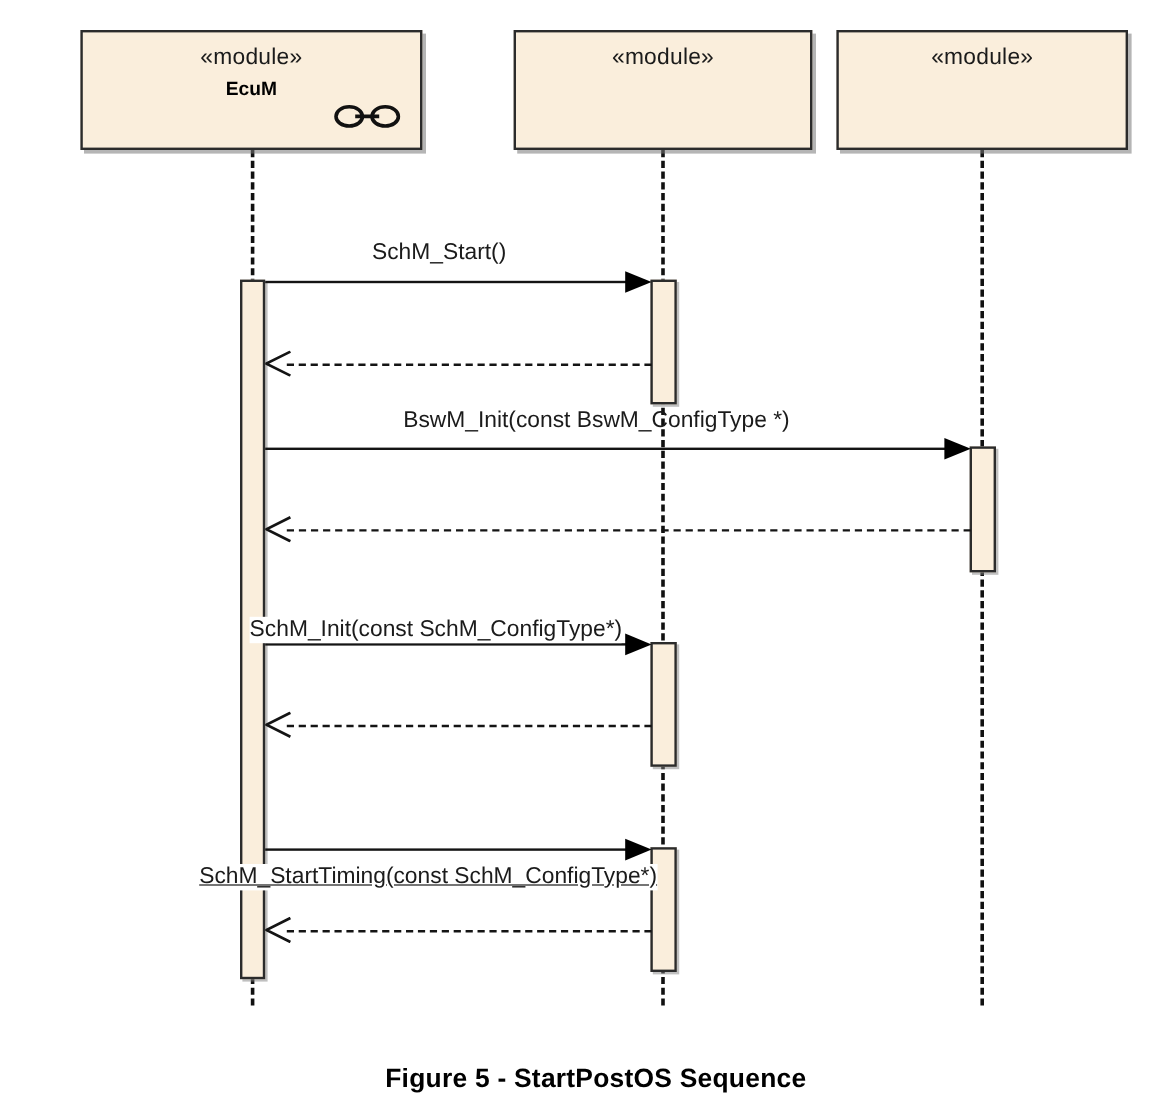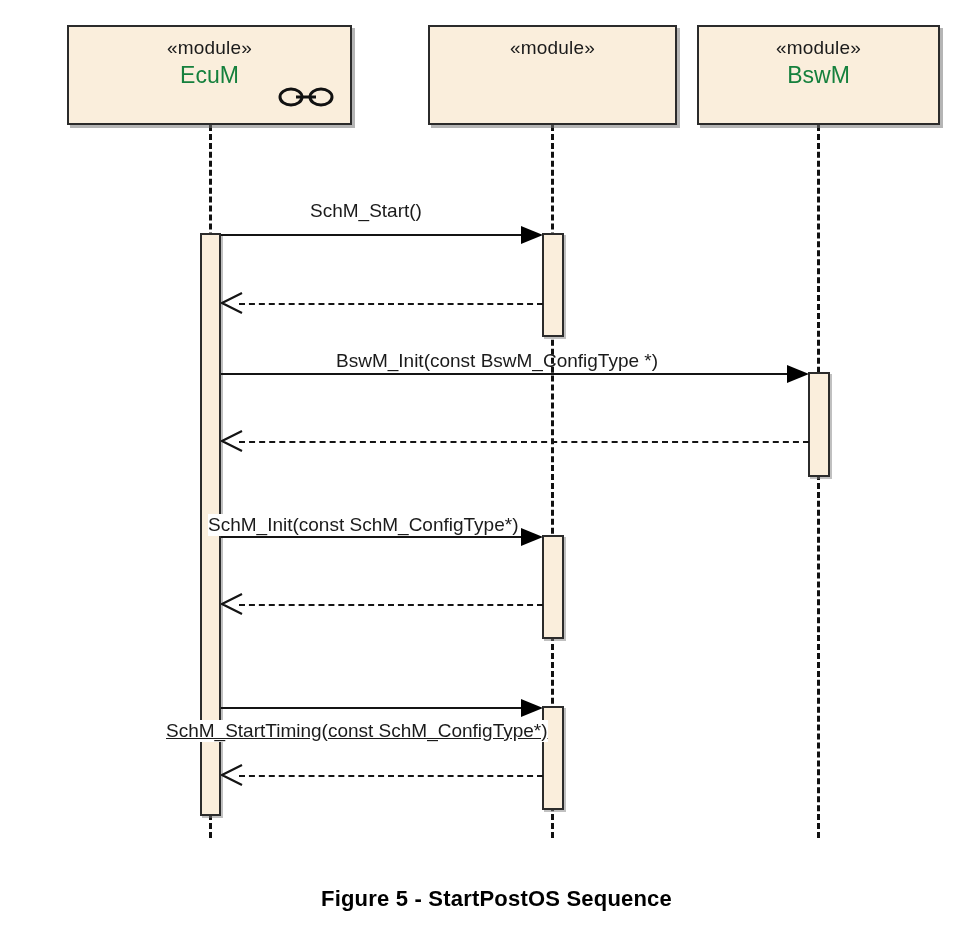--- a/index.html
+++ b/index.html
@@ -32,23 +32,24 @@
   }
   .lifeline-head .stereotype {
     display: block;
     font-size: 19px;
     line-height: 26px;
     color: #1b1b1b;
     letter-spacing: 0.2px;
   }
   .lifeline-head .modname {
     display: block;
-    font-size: 23px;
+    font-size: 16px;
     line-height: 28px;
-    color: #15803d;
+    color: #000000;
+    font-weight: bold;
   }
 
   
   .component-icon {
     position: absolute;
     right: 16px;
     bottom: 14px;
     width: 56px;
     height: 24px;
     pointer-events: none;
@@ -132,21 +133,20 @@
           <ellipse cx="43" cy="12" rx="11" ry="8" fill="none" stroke="#111" stroke-width="3"></ellipse>
         </svg>
       </div>
       <div class="lifeline" style="left: 551px; top: 125px; height: 713px;"></div>
       <div class="lifeline-head" style="left: 428px; top: 25px; width: 249px; height: 100px;">
         <span class="stereotype">«module»</span>
       </div>
       <div class="lifeline" style="left: 817px; top: 125px; height: 713px;"></div>
       <div class="lifeline-head" style="left: 697px; top: 25px; width: 243px; height: 100px;">
         <span class="stereotype">«module»</span>
-        <span class="modname">BswM</span>
       </div>
     </div>
 
   <div id="activations-layer">
       <div class="activation" style="left: 200px; top: 233px; width: 21px; height: 583px;"></div>
       <div class="activation" style="left: 542px; top: 233px; width: 22px; height: 104px;"></div>
       <div class="activation" style="left: 808px; top: 372px; width: 22px; height: 105px;"></div>
       <div class="activation" style="left: 542px; top: 535px; width: 22px; height: 104px;"></div>
       <div class="activation" style="left: 542px; top: 706px; width: 22px; height: 104px;"></div>
     </div>
@@ -154,21 +154,21 @@
   <div id="messages-layer">
       <div class="msg-line" style="top: 234px; left: 221px; width: 306px;"></div>
       <div class="arrow-solid" style="left: 521px; top: 226px;"></div>
       <div class="msg-label" style="left: 310px; top: 200px; text-align: center;">SchM_Start()</div>
       <div class="msg-line ret" style="top: 303px; left: 239px; width: 304px;"></div>
       <svg class="arrow-open" viewBox="0 0 22 22" style="position: absolute; left: 221px; top: 292px;">
         <path d="M21 1 L1 11 L21 21" fill="none" stroke="#141414" stroke-width="2.2"></path>
       </svg>
       <div class="msg-line" style="top: 373px; left: 221px; width: 572px;"></div>
       <div class="arrow-solid" style="left: 787px; top: 365px;"></div>
-      <div class="msg-label" style="left: 336px; top: 350px;">BswM_Init(const BswM_ConfigType *)</div>
+      <div class="msg-label" style="left: 336px; top: 340px;">BswM_Init(const BswM_ConfigType *)</div>
       <div class="msg-line ret" style="top: 441px; left: 239px; width: 570px;"></div>
       <svg class="arrow-open" viewBox="0 0 22 22" style="position: absolute; left: 221px; top: 430px;">
         <path d="M21 1 L1 11 L21 21" fill="none" stroke="#141414" stroke-width="2.2"></path>
       </svg>
       <div class="msg-line" style="top: 536px; left: 221px; width: 306px;"></div>
       <div class="arrow-solid" style="left: 521px; top: 528px;"></div>
       <div class="msg-label boxed" style="left: 208px; top: 514px;">SchM_Init(const SchM_ConfigType*)</div>
       <div class="msg-line ret" style="top: 604px; left: 239px; width: 304px;"></div>
       <svg class="arrow-open" viewBox="0 0 22 22" style="position: absolute; left: 221px; top: 593px;">
         <path d="M21 1 L1 11 L21 21" fill="none" stroke="#141414" stroke-width="2.2"></path>

